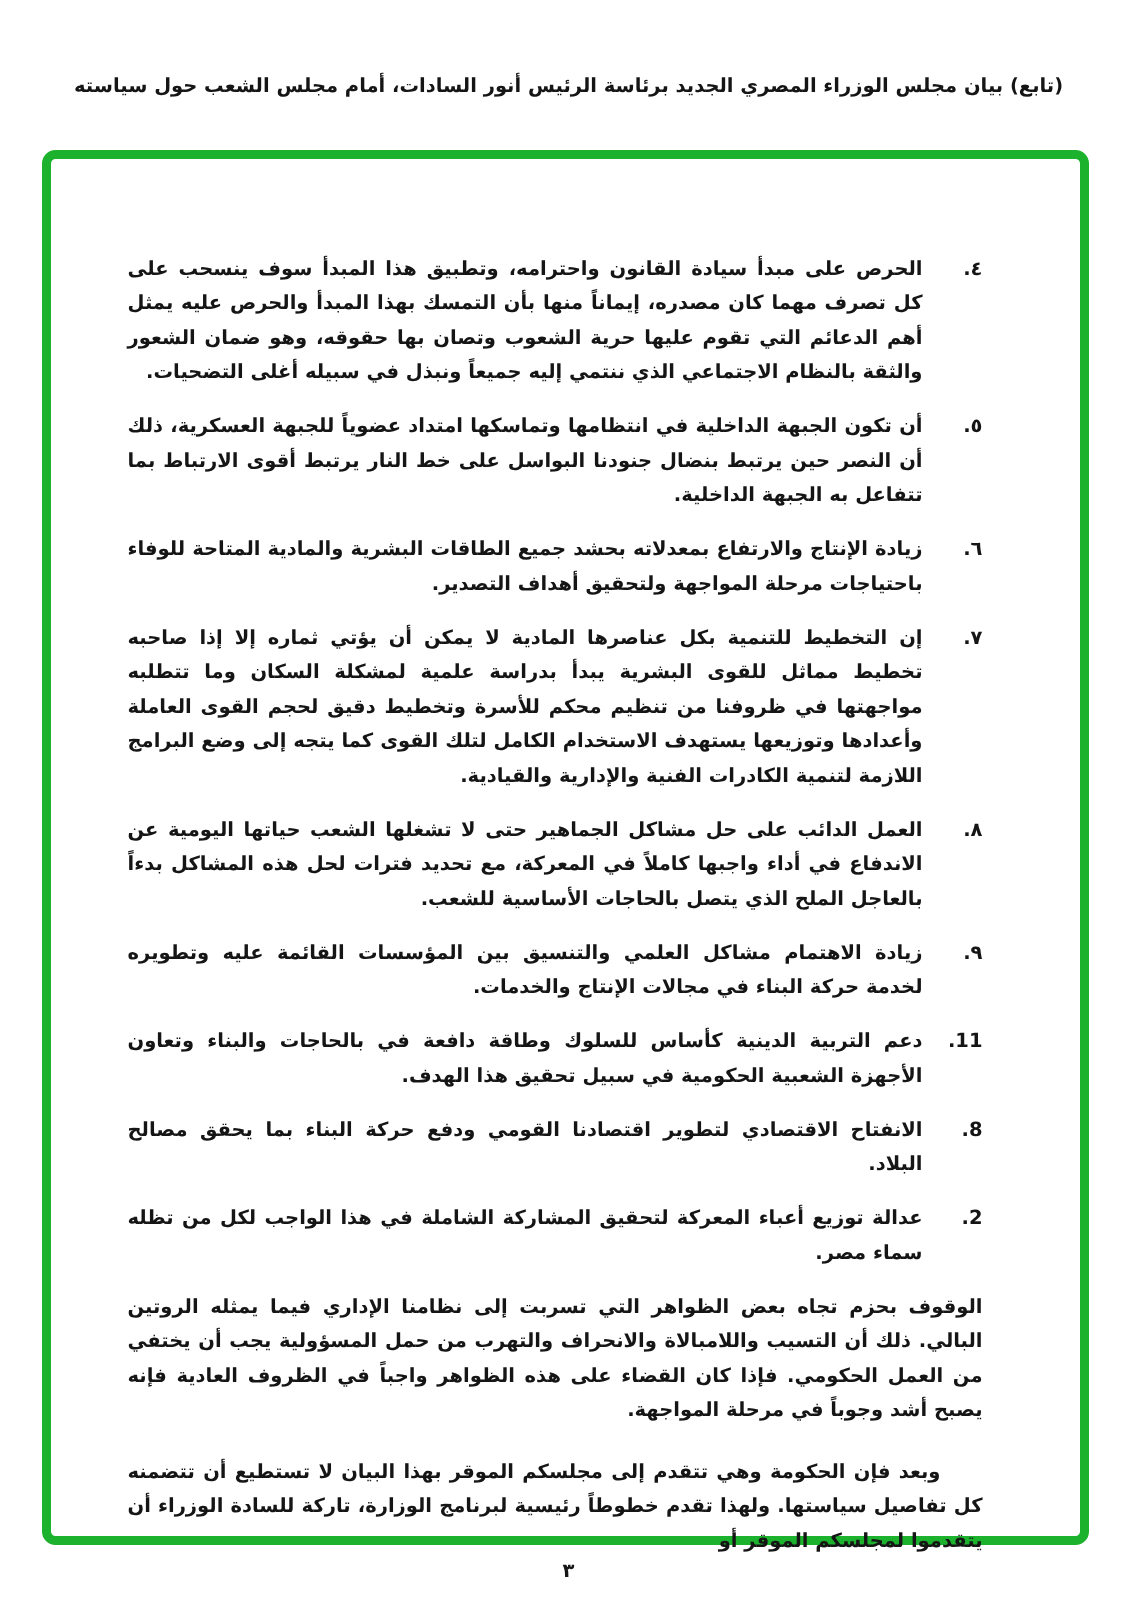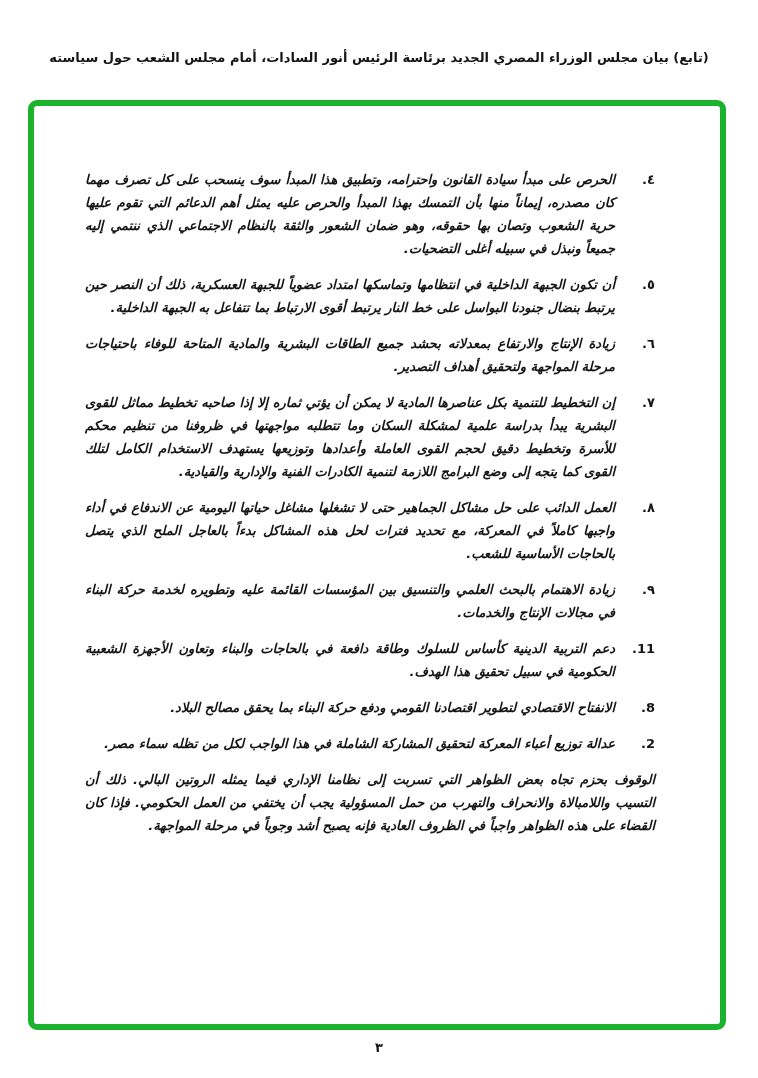--- a/index.html
+++ b/index.html
@@ -52,21 +52,20 @@
     margin-bottom: 13px;
   }
   .item-number {
     flex: 0 0 40px;
     padding-left: 10px; 
     white-space: nowrap;
   }
   .item-text {
     flex: 1;
     text-align: justify;
-    font-style: italic;
   }
   .closing {
     margin-top: 18px;
     text-indent: 28px; 
     text-align: justify;
   }
   .page-number {
     position: absolute;
     top: 1040px;
     left: 0;
@@ -102,26 +101,26 @@
         <div class="item-text">زيادة الإنتاج والارتفاع بمعدلاته بحشد جميع الطاقات البشرية والمادية المتاحة للوفاء باحتياجات مرحلة المواجهة ولتحقيق أهداف التصدير.</div>
       </div>
 
       <div class="item">
         <div class="item-number">٧.</div>
         <div class="item-text">إن التخطيط للتنمية بكل عناصرها المادية لا يمكن أن يؤتي ثماره إلا إذا صاحبه تخطيط مماثل للقوى البشرية يبدأ بدراسة علمية لمشكلة السكان وما تتطلبه مواجهتها في ظروفنا من تنظيم محكم للأسرة وتخطيط دقيق لحجم القوى العاملة وأعدادها وتوزيعها يستهدف الاستخدام الكامل لتلك القوى كما يتجه إلى وضع البرامج اللازمة لتنمية الكادرات الفنية والإدارية والقيادية.</div>
       </div>
 
       <div class="item">
         <div class="item-number">٨.</div>
-        <div class="item-text">العمل الدائب على حل مشاكل الجماهير حتى لا تشغلها مشاغل حياتها اليومية عن الاندفاع في أداء واجبها كاملاً في المعركة، مع تحديد فترات لحل هذه المشاكل بدءاً بالعاجل الملح الذي يتصل بالحاجات الأساسية للشعب.</div>
+        <div class="item-text">العمل الدائب على حل مشاكل الجماهير حتى لا تشغلها الشعب حياتها اليومية عن الاندفاع في أداء واجبها كاملاً في المعركة، مع تحديد فترات لحل هذه المشاكل بدءاً بالعاجل الملح الذي يتصل بالحاجات الأساسية للشعب.</div>
       </div>
 
       <div class="item">
         <div class="item-number">٩.</div>
-        <div class="item-text">زيادة الاهتمام بالبحث العلمي والتنسيق بين المؤسسات القائمة عليه وتطويره لخدمة حركة البناء في مجالات الإنتاج والخدمات.</div>
+        <div class="item-text">زيادة الاهتمام مشاكل العلمي والتنسيق بين المؤسسات القائمة عليه وتطويره لخدمة حركة البناء في مجالات الإنتاج والخدمات.</div>
       </div>
 
       <div class="item">
         <div class="item-number">11.</div>
         <div class="item-text">دعم التربية الدينية كأساس للسلوك وطاقة دافعة في بالحاجات والبناء وتعاون الأجهزة الشعبية الحكومية في سبيل تحقيق هذا الهدف.</div>
       </div>
 
       <div class="item">
         <div class="item-number">8.</div>
         <div class="item-text">الانفتاح الاقتصادي لتطوير اقتصادنا القومي ودفع حركة البناء بما يحقق مصالح البلاد.</div>
@@ -129,19 +128,20 @@
 
       <div class="item">
         <div class="item-number">2.</div>
         <div class="item-text">عدالة توزيع أعباء المعركة لتحقيق المشاركة الشاملة في هذا الواجب لكل من تظله سماء مصر.</div>
       </div>
 
       <div class="item">
         <div class="item-text">الوقوف بحزم تجاه بعض الظواهر التي تسربت إلى نظامنا الإداري فيما يمثله الروتين البالي. ذلك أن التسيب واللامبالاة والانحراف والتهرب من حمل المسؤولية يجب أن يختفي من العمل الحكومي. فإذا كان القضاء على هذه الظواهر واجباً في الظروف العادية فإنه يصبح أشد وجوباً في مرحلة المواجهة.</div>
       </div>
 
+      <div class="closing">وبعد فإن الحكومة وهي تتقدم إلى مجلسكم الموقر بهذا البيان لا تستطيع أن تتضمنه كل تفاصيل سياستها. ولهذا تقدم خطوطاً رئيسية لبرنامج الوزارة، تاركة للسادة الوزراء أن يتقدموا لمجلسكم الموقر أو</div>
 
     </div>
   </div>
 
   <div class="page-number">٣</div>
 
 </div>
 
 </body></html>

